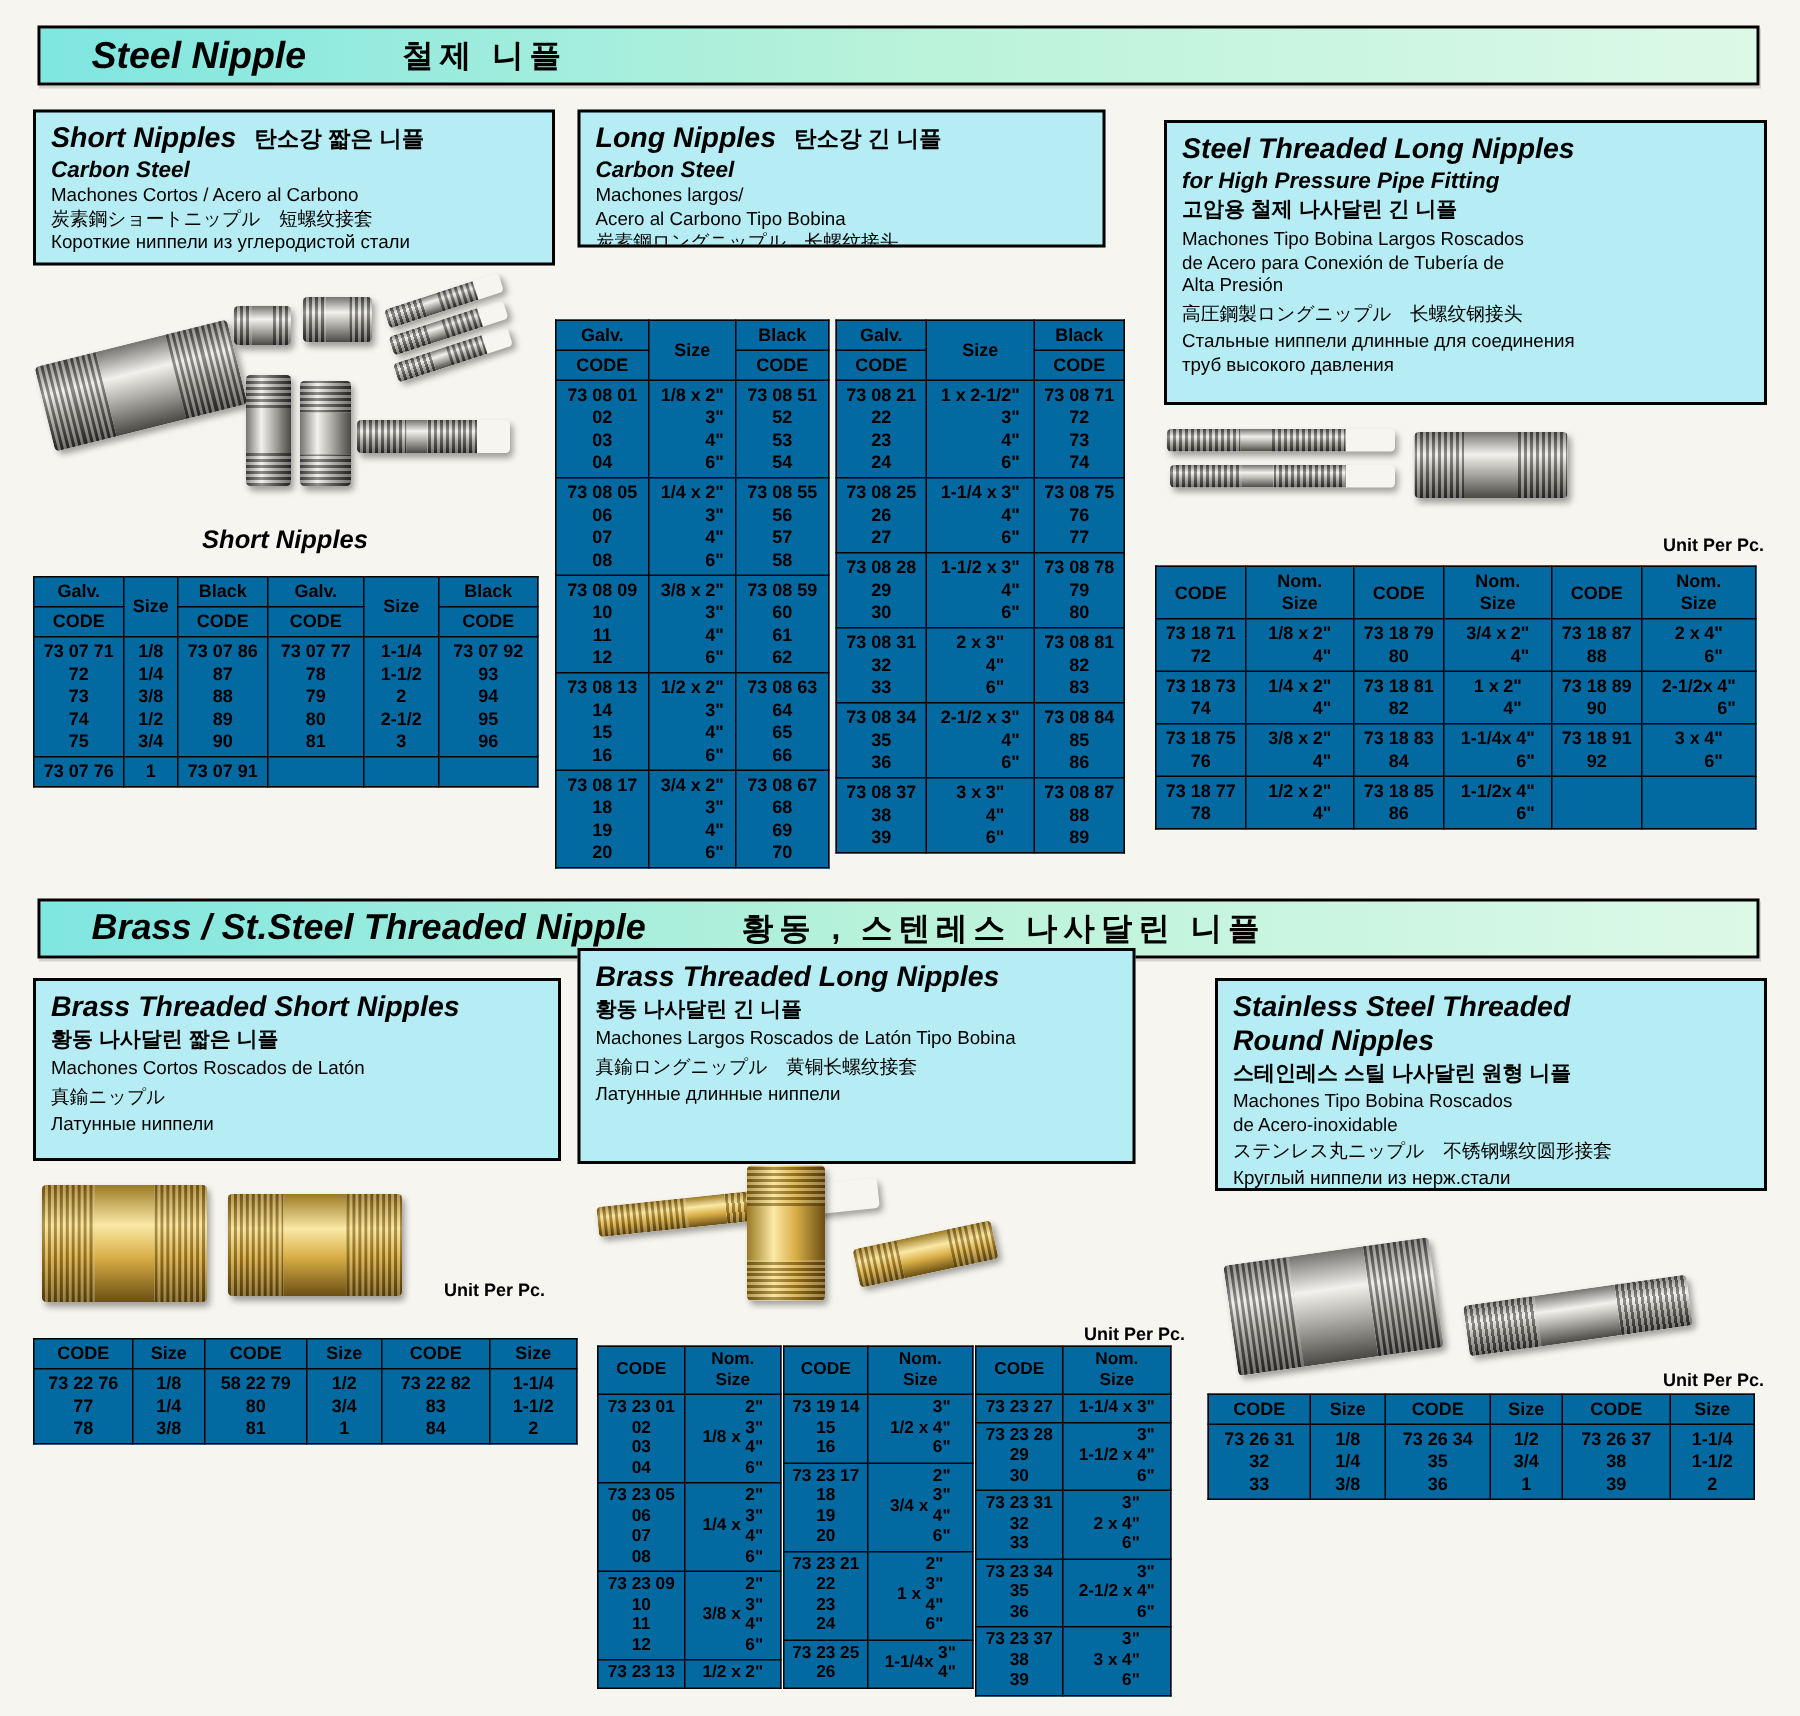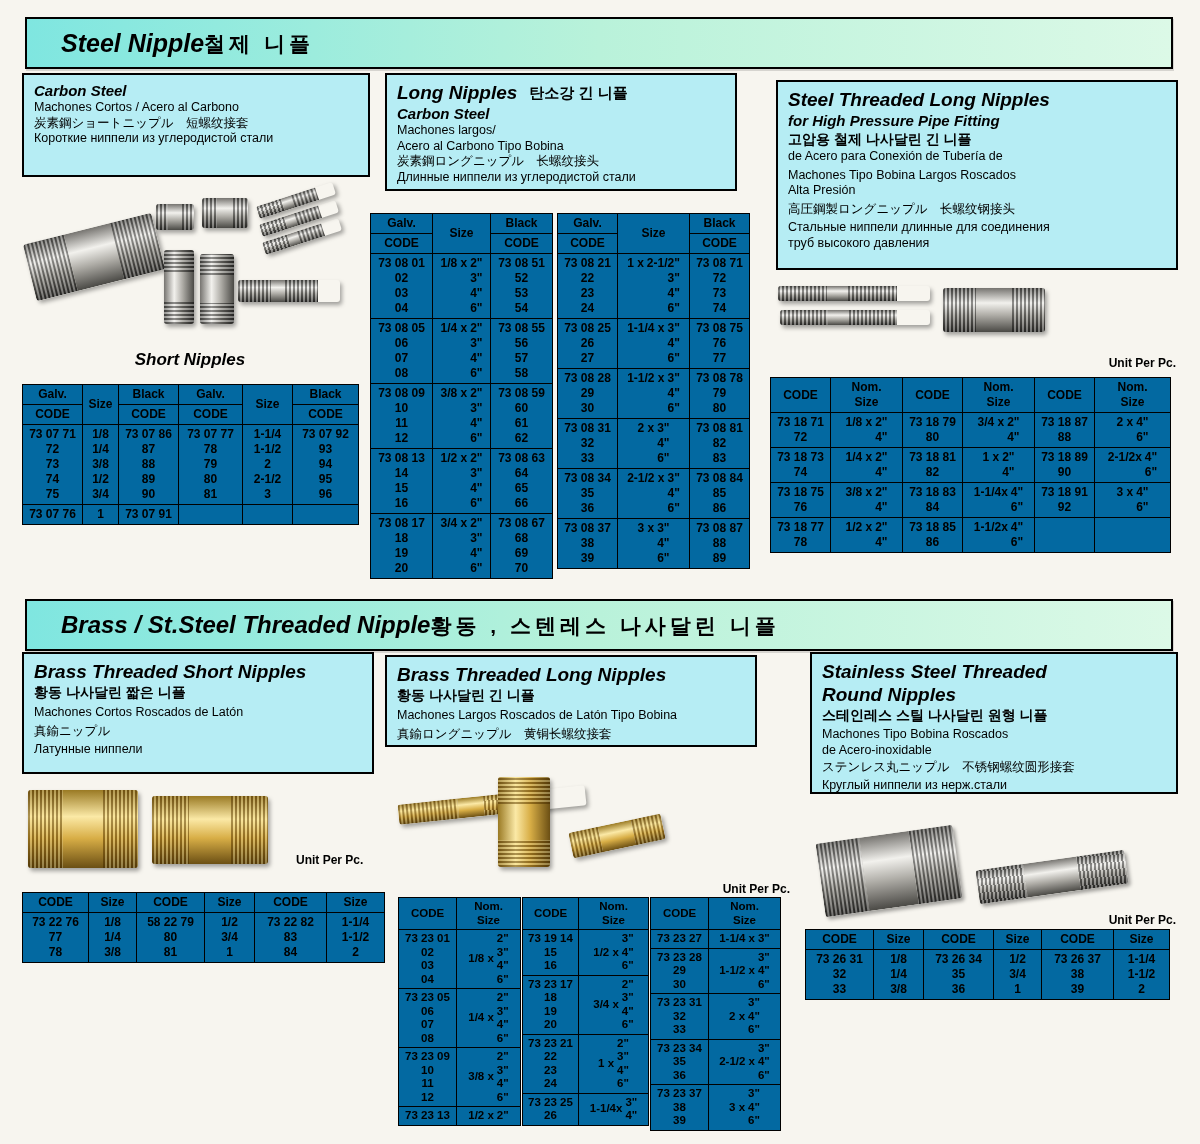--- a/index.html
+++ b/index.html
@@ -1,23 +1,23 @@
 <!DOCTYPE html>
 <html><head>
 <meta charset="utf-8">
 <style>
   *{margin:0;padding:0;box-sizing:border-box}
   html,body{width:1200px;height:1144px}
   body{position:relative;background:#f7f5ef;font-family:"Liberation Sans",sans-serif;overflow:hidden;color:#000}
   .page{position:absolute;inset:0}
 
   
-  .banner{position:absolute;left:25px;width:1148px;height:52px;border:2px solid #000;
+  .banner{position:absolute;left:25px;width:1148px;height:40px;border:2px solid #000;
     background:linear-gradient(90deg,#7fe6e0 0%,#b9f2da 50%,#dcf9e7 100%);
-    display:flex;align-items:center;padding-left:34px;box-shadow:1px 2px 0 #00000022}
+    display:flex;align-items:center;padding-left:34px;gap:64px;box-shadow:1px 2px 0 #00000022}
   .b-en{font-style:italic;font-weight:bold;font-size:25px;line-height:1}
   .b-ko{font-weight:bold;font-size:21px;letter-spacing:4px;line-height:1}
 
   
   .secbox{position:absolute;background:#b6edf4;border:2px solid #000;padding:6px 10px;overflow:hidden}
   .ttl{font-style:italic;font-weight:bold;font-size:19px;line-height:23px}
   .ttl-ko{font-weight:bold;font-size:15px;margin-left:12px;font-style:normal;vertical-align:1px}
   .ttl2{font-style:italic;font-weight:bold;font-size:15px;line-height:19px}
   .sub{font-style:italic;font-weight:bold;font-size:15px;line-height:19px}
   .kln{font-weight:bold;font-size:14px;line-height:19px}
@@ -70,20 +70,21 @@
 <body>
 
 <div class="page">
 
   <div class="banner" style="top:17px">
     <span class="b-en">Steel Nipple</span>
     <span class="b-ko">철제 니플</span>
   </div>
 
   <div class="secbox" style="left:22px;top:73px;width:348px;height:104px">
+    <div><span class="ttl">Short Nipples</span><span class="ttl-ko">탄소강 짧은 니플</span></div>
     <div class="sub">Carbon Steel</div>
     <div class="ln">Machones Cortos / Acero al Carbono</div>
     <div class="ln">炭素鋼ショートニップル　短螺纹接套</div>
     <div class="ln">Короткие ниппели из углеродистой стали</div>
   </div>
 
   <div class="photo" style="left:28px;top:192px;width:315px;height:152px">
     <span class="nip r14" style="left:0;top:36px;width:132px;height:58px">
         <i class="thr"></i>
         <i class="bd"></i>
@@ -172,21 +173,21 @@
             <td><div>1</div></td>
             <td><div>73 07 91</div></td>
             <td><div></div></td>
             <td><div></div></td>
             <td><div></div></td>
           </tr>
         </tbody>
       </table>
     </div>
 
-  <div class="secbox" style="left:385px;top:73px;width:352px;height:118px">
+  <div class="secbox" style="left:385px;top:73px;width:352px;height:92px">
     <div><span class="ttl">Long Nipples</span><span class="ttl-ko">탄소강 긴 니플</span></div>
     <div class="sub">Carbon Steel</div>
     <div class="ln">Machones largos/</div>
     <div class="ln">Acero al Carbono Tipo Bobina</div>
     <div class="ln">炭素鋼ロングニップル　长螺纹接头</div>
     <div class="ln">Длинные ниппели из углеродистой стали</div>
   </div>
 
   <div class="tblhost" style="left:370px;top:213px">
       <table class="ctbl">
@@ -285,22 +286,22 @@
             <td><div>73 08 87</div><div>88</div><div>89</div></td>
           </tr>
         </tbody>
       </table>
     </div>
 
   <div class="secbox" style="left:776px;top:80px;width:402px;height:190px">
     <div class="ttl">Steel Threaded Long Nipples</div>
     <div class="ttl2">for High Pressure Pipe Fitting</div>
     <div class="kln">고압용 철제 나사달린 긴 니플</div>
+    <div class="ln" style="margin-top:3px">Machones Tipo Bobina Largos Roscados</div>
     <div class="ln">de Acero para Conexión de Tubería de</div>
-    <div class="ln" style="margin-top:3px">Machones Tipo Bobina Largos Roscados</div>
     <div class="ln">Alta Presión</div>
     <div class="ln" style="margin-top:3px">高圧鋼製ロングニップル　长螺纹钢接头</div>
     <div class="ln" style="margin-top:3px">Стальные ниппели длинные для соединения</div>
     <div class="ln">труб высокого давления</div>
   </div>
 
   <div class="photo" style="left:778px;top:278px;width:300px;height:72px">
     <span class="nip allthread" style="left:0;top:8px;width:152px;height:15px">
         <i class="thr"></i>
         <i class="bd"></i>
@@ -432,21 +433,21 @@
             <td><div>1/8</div><div>1/4</div><div>3/8</div></td>
             <td><div>58 22 79</div><div>80</div><div>81</div></td>
             <td><div>1/2</div><div>3/4</div><div>1</div></td>
             <td><div>73 22 82</div><div>83</div><div>84</div></td>
             <td><div>1-1/4</div><div>1-1/2</div><div>2</div></td>
           </tr>
         </tbody>
       </table>
     </div>
 
-  <div class="secbox" style="left:385px;top:655px;width:372px;height:92px">
+  <div class="secbox" style="left:385px;top:632px;width:372px;height:144px">
     <div class="ttl">Brass Threaded Long Nipples</div>
     <div class="kln">황동 나사달린 긴 니플</div>
     <div class="ln" style="margin-top:3px">Machones Largos Roscados de Latón Tipo Bobina</div>
     <div class="ln" style="margin-top:3px">真鍮ロングニップル　黄铜长螺纹接套</div>
     <div class="ln" style="margin-top:3px">Латунные длинные ниппели</div>
   </div>
 
   <div class="photo" style="left:398px;top:775px;width:290px;height:108px">
     <span class="nip brass allthread r6" style="left:0;top:20px;width:188px;height:20px">
         <i class="thr"></i>

